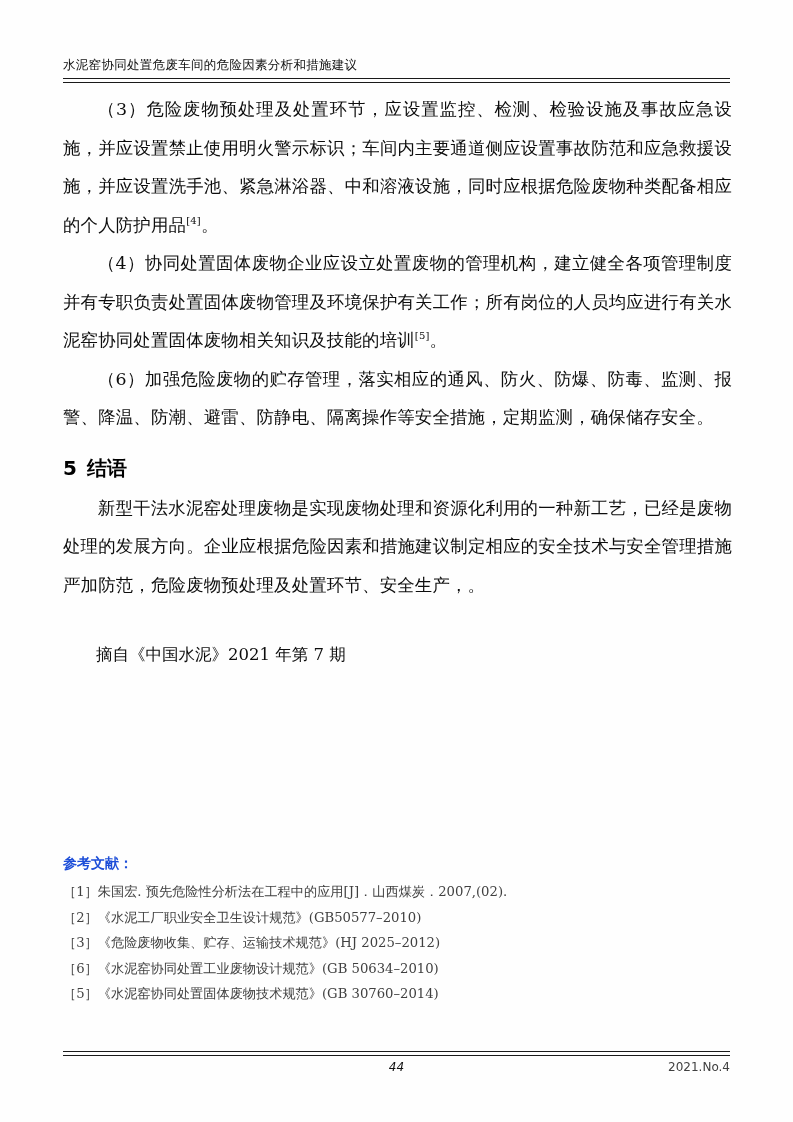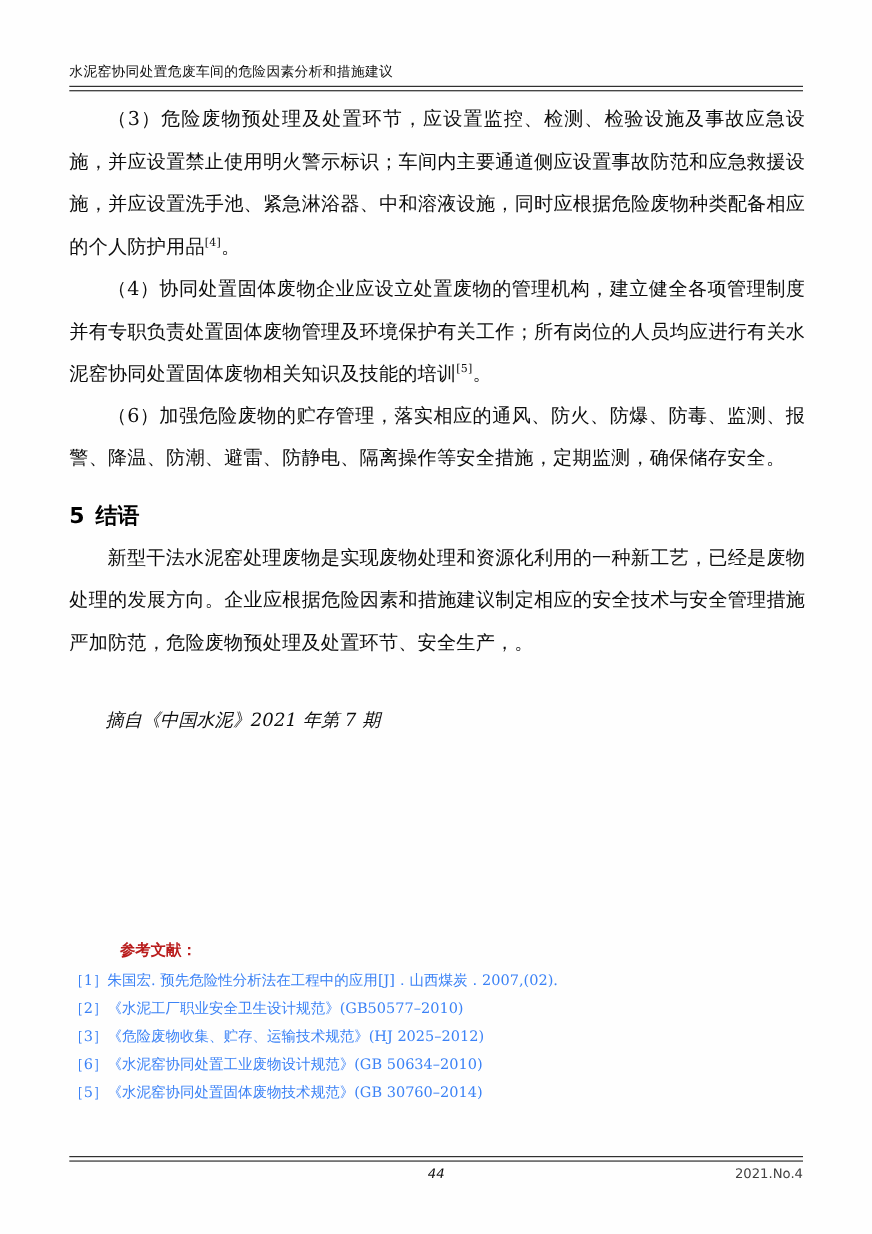--- a/index.html
+++ b/index.html
@@ -82,44 +82,42 @@
     line-height: 38px;
     color: #000;
   }
   .section-heading .num {
     margin-right: 10px;
   }
   
   .source-line {
     margin-top: 36px;
     font-size: 16.5px;
-    font-style: italic;
     line-height: 30px;
     text-indent: 2em;
     color: #0d0d0d;
   }
   
   .refs {
     position: absolute;
     left: 63px;
     top: 855px;
     width: 669px;
   }
   .refs-title {
     font-size: 14px;
     font-weight: bold;
     font-family: "DejaVu Sans", "Liberation Sans", sans-serif;
     margin-bottom: 6px;
-    color: #b91c1c;
-    margin-left: 46px;
+    color: #1d4ed8;
   }
   .ref-item {
     font-size: 13.2px;
     line-height: 25.5px;
-    color: #3b82f6;
+    color: #404040;
     white-space: nowrap;
   }
   
   .footer-rule {
     position: absolute;
     left: 63px;
     top: 1051px;
     width: 667px;
     height: 0;
     border-top: 1.6px solid #1a1a1a;

